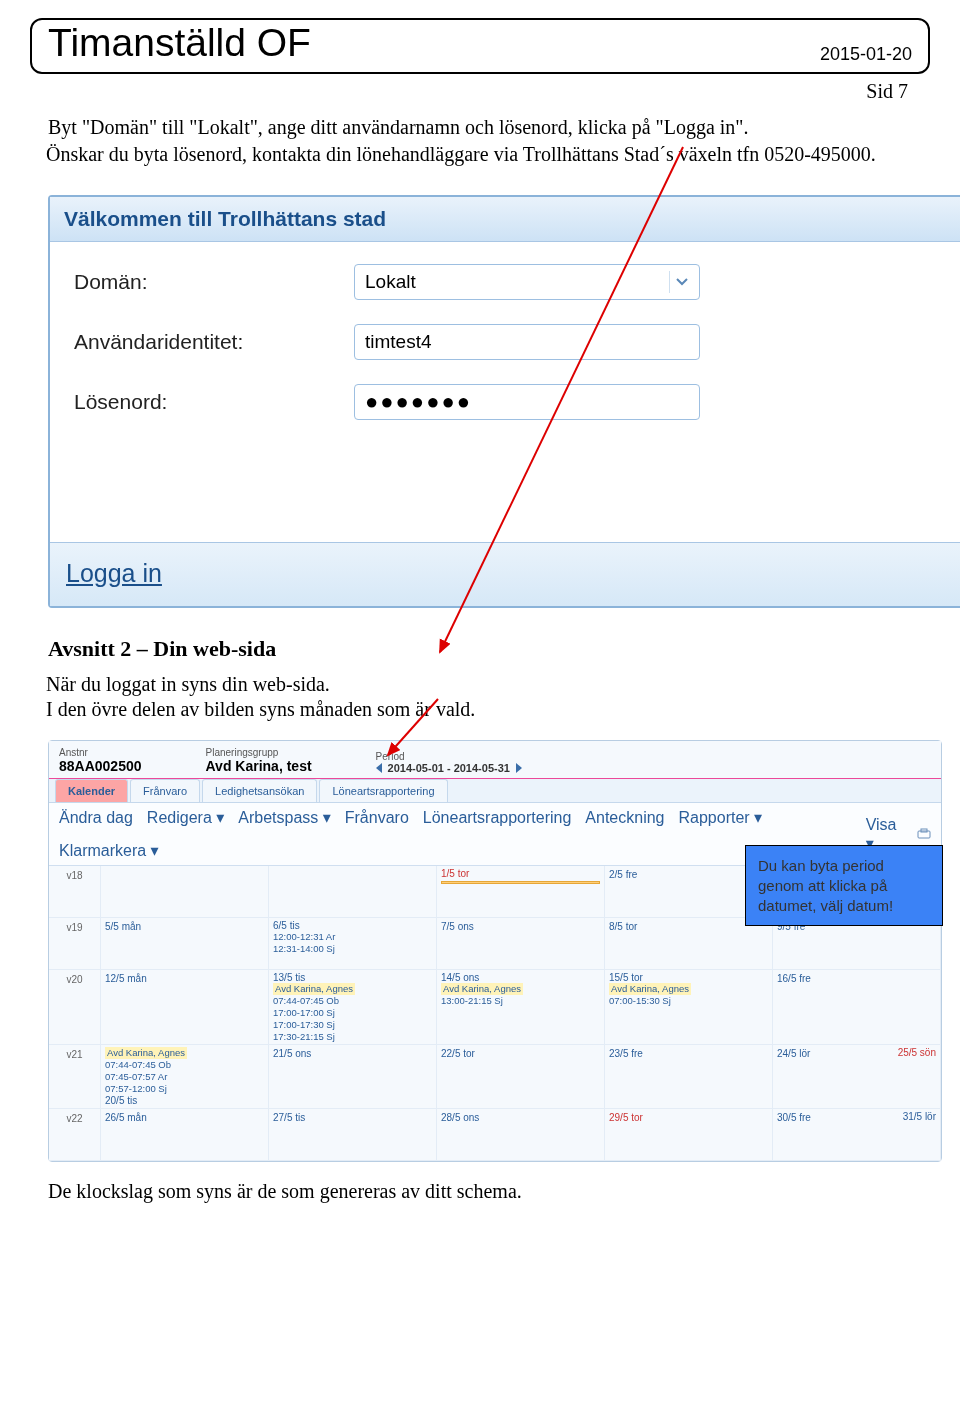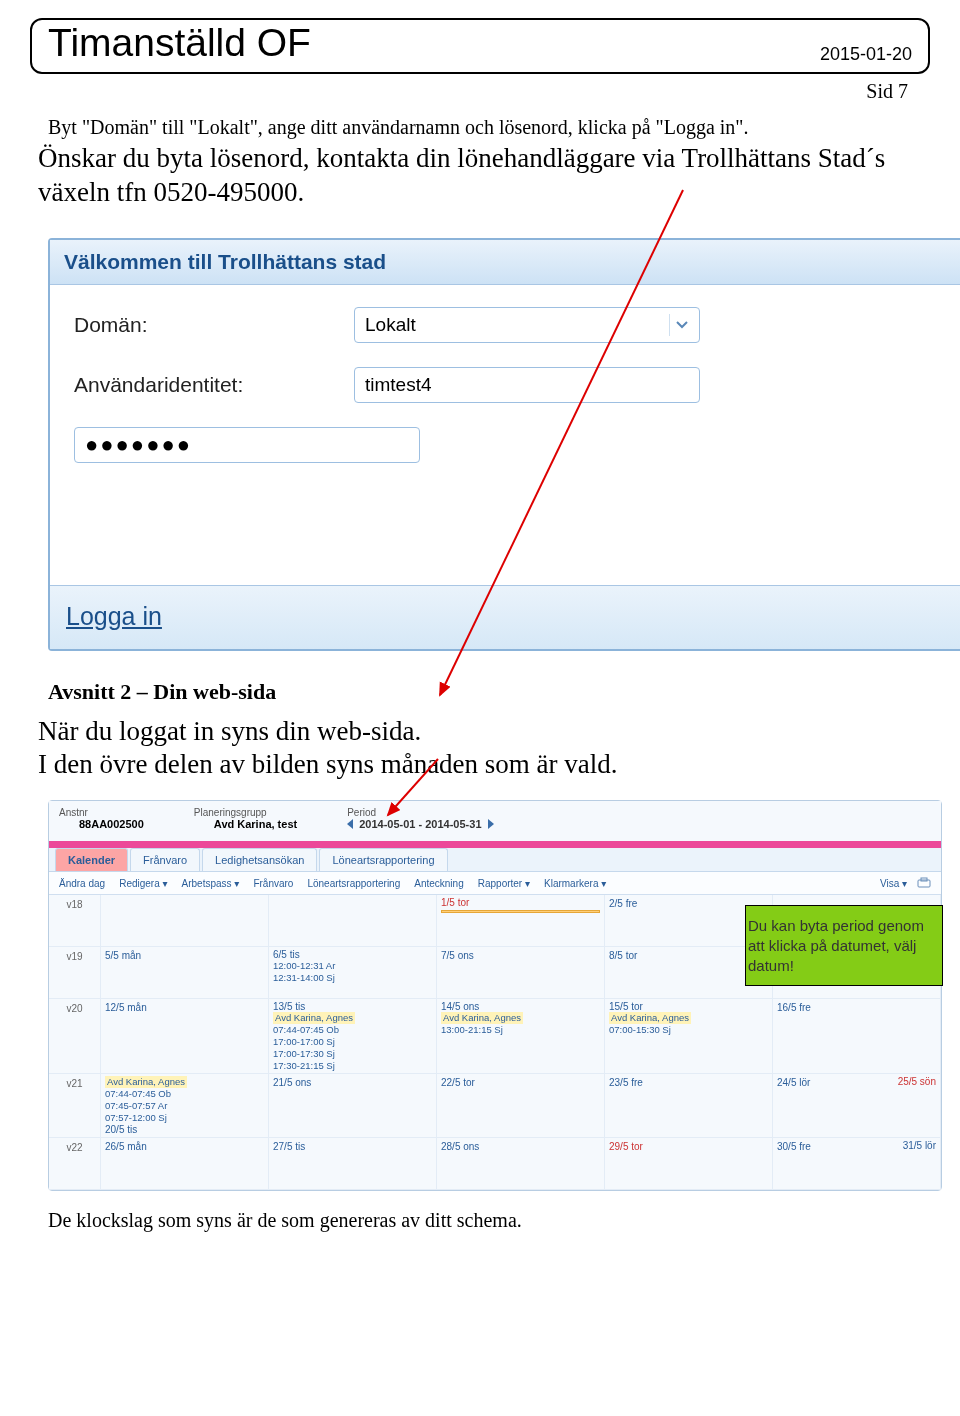--- a/index.html
+++ b/index.html
@@ -19,21 +19,21 @@
     display: flex;
     justify-content: space-between;
     align-items: flex-end;
   }
   .head-box .title { font-size: 39px; font-family: Arial, sans-serif; font-weight: 400; }
   .head-box .date  { font-size: 18px; font-family: Arial, sans-serif; }
 
   .sid { text-align: right; font-size: 20px; margin: 6px 22px 12px 0; }
 
   .para { font-size: 20px; line-height: 1.25; margin: 10px 18px 2px 18px; }
-  .para2 { font-size: 27px; line-height: 1.25; margin: 0 8px; }
+  .para2 { font-size: 20px; line-height: 1.25; margin: 0 16px; }
   .bold { font-weight: 700; font-size: 22px; margin: 28px 18px 10px 18px; }
 
   .login-shot {
     margin: 28px 18px 8px 18px;
     border: 2px solid #8bb3d9;
     border-radius: 4px;
     background: #fff;
     font-family: Arial, sans-serif;
     position: relative;
     width: 941px;
@@ -84,51 +84,51 @@
     margin: 18px 18px 6px 18px;
     border: 1px solid #b8cde2;
     border-radius: 4px;
     background: #f5f9fd;
     font-family: Arial, sans-serif;
     font-size: 11px;
     color: #333;
     position: relative;
     width: 894px;
   }
-  .cal-top { display:flex; gap:50px; padding: 6px 10px 11px 10px; background:#f5f9fd; border-bottom:7px solid #ec4899; align-items:flex-end; }
+  .cal-top { display:flex; gap:64px; padding: 6px 10px 4px 10px; background:#f5f9fd; border-bottom:1px solid #ec4899; align-items:flex-end; }
   .cal-top .lbl { color:#555; font-size:10px; }
-  .cal-top .val { color:#000; font-size:11px; font-weight:bold;margin-left:20px; }
+  .cal-top .val { color:#000; font-size:14px; font-weight:bold; }
   .cal-top .period { display:flex; align-items:center; gap:6px; font-size:11px; font-weight:bold; }
   .tri { display:inline-block; width:0; height:0; border-top:5px solid transparent; border-bottom:5px solid transparent; }
   .tri.left { border-right:6px solid #3a6ea9; }
   .tri.right{ border-left:6px solid #3a6ea9; }
 
   .cal-tabs { display:flex; gap:0; padding:0 6px; background:#ebf3fb; border-bottom:1px solid #c5d8ec; }
   .cal-tab { padding:5px 12px; border:1px solid #c5d8ec; border-bottom:none; margin-right:2px; background:#f2f7fc; color:#2a5d99; border-radius:3px 3px 0 0; font-size:11px; }
   .cal-tab.active { background:#fca5a5; font-weight:bold; }
 
   .cal-toolbar { display:flex; gap:14px; align-items:center; padding:5px 10px; border-bottom:1px solid #d0dff0; background:#fbfdff; justify-content:space-between; }
   .cal-toolbar .tl-left { display:flex; gap:14px; flex-wrap:wrap; }
-  .cal-toolbar .tl-item { color:#2a5d99; font-size:10px; display:flex; align-items:center; gap:3px; }
+  .cal-toolbar .tl-item { color:#2a5d99; font-size:16px; display:flex; align-items:center; gap:3px; }
   .cal-toolbar .tl-right { display:flex; gap:10px; align-items:center; }
 
   .cal-grid { display:grid; grid-template-columns: 52px repeat(5, 1fr); }
   .cal-grid > div { border-right:1px solid #e3ecf6; border-bottom:1px solid #e3ecf6; min-height:52px; padding:2px 4px; position:relative; }
   .cal-grid .wkcol { background:#f5f9fd; text-align:center; color:#666; font-size:10px; padding-top:4px; }
   .datecell .dname { color:#2a5d99; font-size:10px; }
   .datecell .sun { color:#c33; }
   .datecell .sat { color:#2a5d99; }
   .ev { font-size:9.5px; color:#2a5d99; line-height:1.25; }
   .ev .tag { background:#fff3b8; padding:0 2px; display:inline-block; }
   .orangebar { background:#ffcf7a; height:3px; margin:2px 0; border:1px solid #e6a738; }
 
   .callout {
     position:absolute; right: -2px; top: 104px;
-    width: 198px; padding: 10px 2px;
-    background:#84cc16; border:1.5px solid #000;
+    width: 198px; padding: 10px 12px;
+    background:#3b82f6; border:1.5px solid #000;
     font-family: Arial, sans-serif; font-size:15px; line-height:1.32;
     z-index: 5;
   }
   .arrowB { position:absolute; top:-54px; left:4px; pointer-events:none; z-index:3; }
 
   .footer-note { font-size:20px; margin: 18px 18px 6px 18px; }
 </style>
 </head>
 <body>
 
@@ -159,20 +159,21 @@
             </span>
           </div>
         </div>
         <div class="frow">
           <div class="flabel">Användaridentitet:</div>
           <div class="fcontrol">
             <span>timtest4</span>
           </div>
         </div>
         <div class="frow">
+          <div class="flabel">Lösenord:</div>
           <div class="fcontrol">
             <span class="dots">●●●●●●●</span>
           </div>
         </div>
         <div style="height:86px"></div>
       </div>
       <div class="login-footer">
         <a>Logga in</a>
       </div>
     </div>

